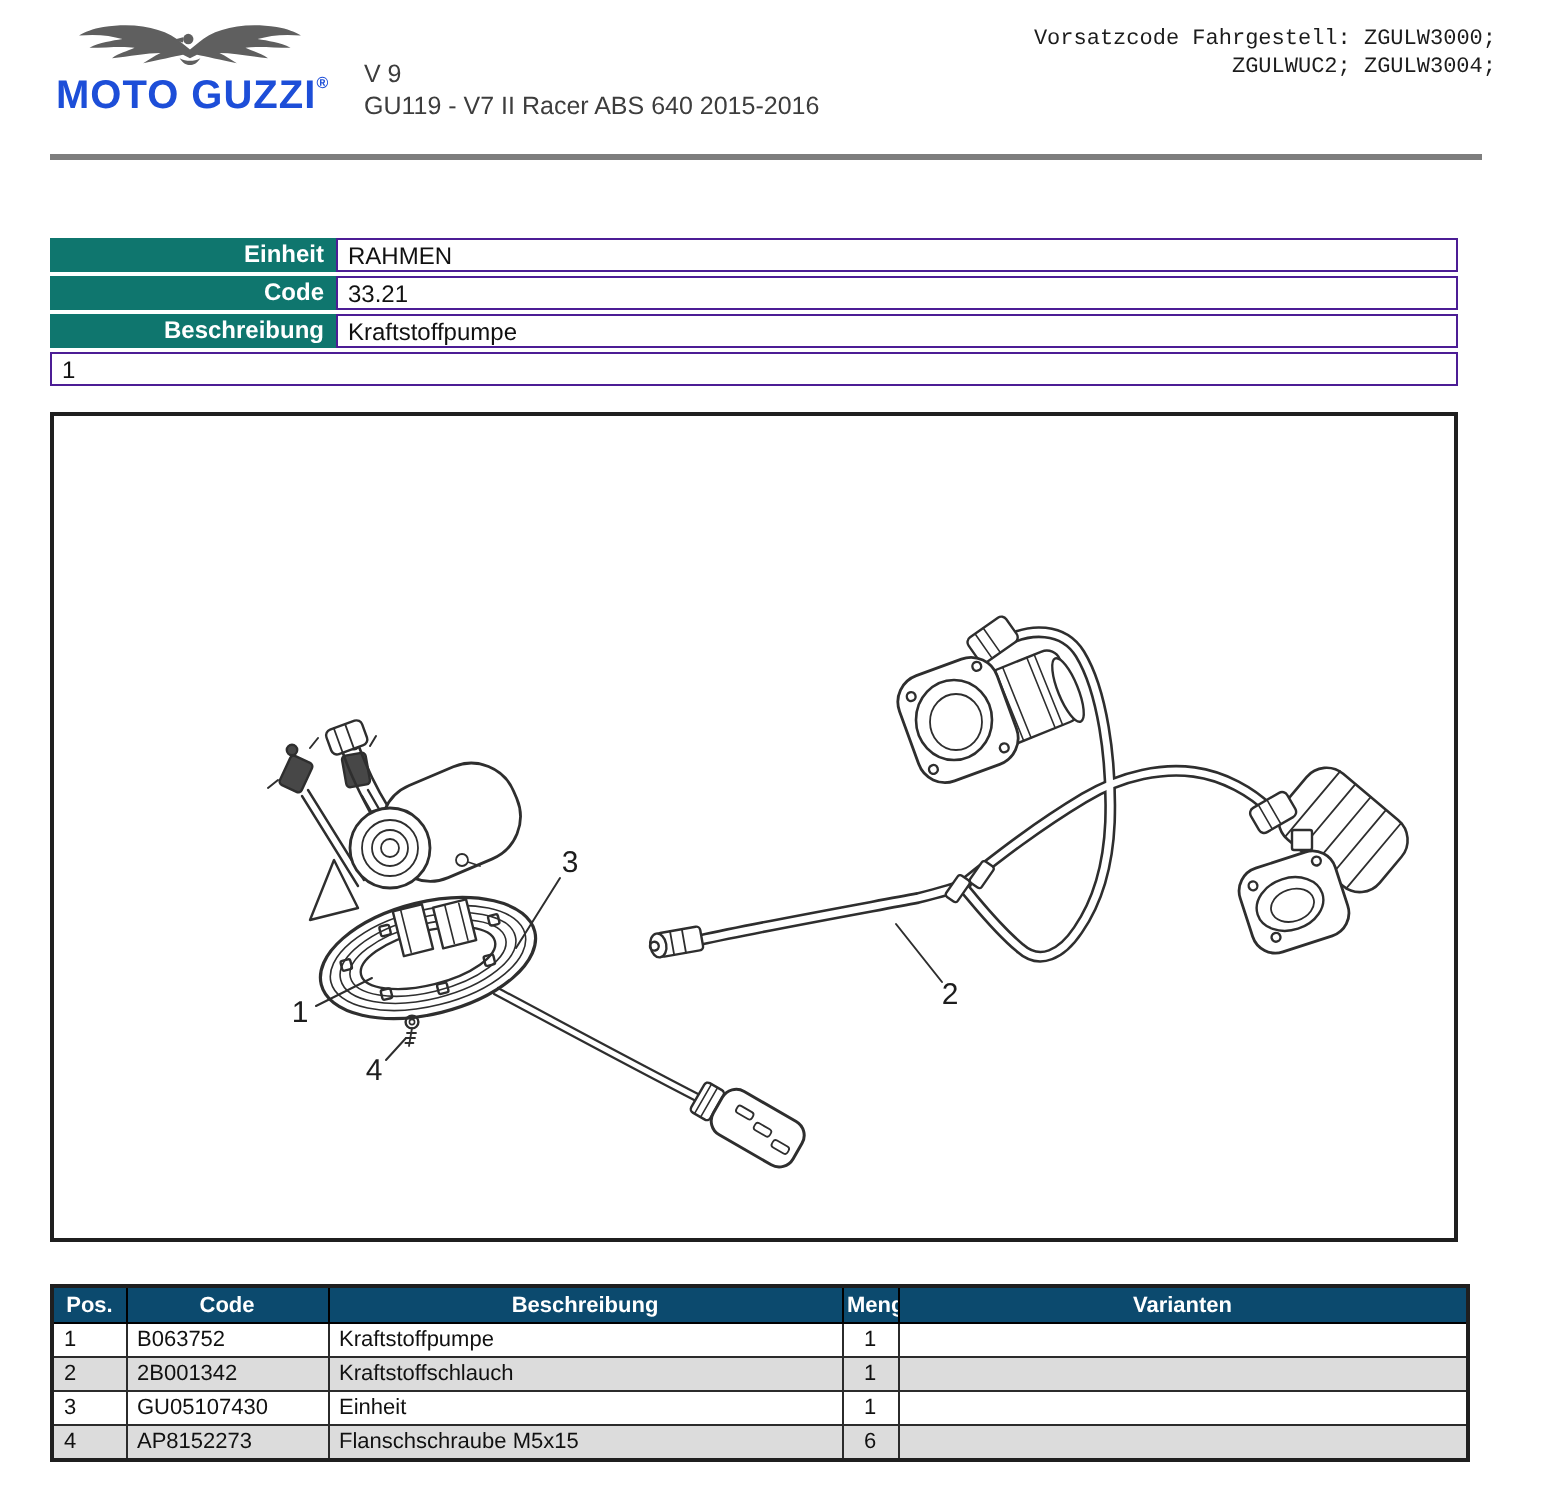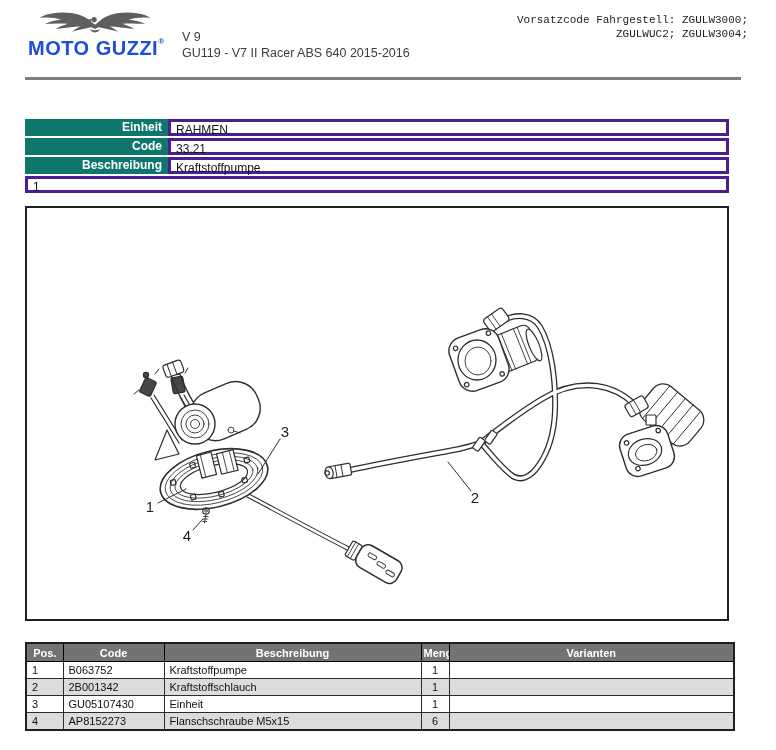--- a/index.html
+++ b/index.html
@@ -13,33 +13,33 @@
   .brand sup{font-size:8px;vertical-align:top;}
   .model-block{position:absolute;left:182px;top:29px;font-size:12.5px;color:#3d3d3d;line-height:16px;}
   .vorsatz{position:absolute;right:28px;top:13px;text-align:right;font-size:11px;color:#1c1c1c;line-height:14px;font-family:Liberation Mono, monospace;}
   .rule{position:absolute;left:25px;top:77px;width:716px;height:3px;background:#7e7e7e;}
 
   
   .info-table{position:absolute;left:25px;top:119px;width:704px;}
   .info-row{display:flex;height:17px;margin-bottom:2px;}
   .info-label{width:137px;background:#0f766e;color:#fff;font-weight:bold;font-size:12px;
               text-align:right;padding-right:6px;line-height:17px;flex:none;}
-  .info-value{flex:1;border:3px solid #4c1d95;font-size:12px;line-height:15px;
+  .info-value{flex:1;border:1px solid #4c1d95;font-size:12px;line-height:15px;
               padding:1px 0 0 5px;background:#fff;}
 
   
   .diagram-box{position:absolute;left:25px;top:206px;width:700px;height:411px;
                border:2px solid #1f1f1f;background:#fff;}
   .diagram-box svg{position:absolute;left:0;top:0;}
   .callout{position:absolute;width:16px;text-align:center;font-size:15px;color:#1d1d1d;}
 
   
   .parts{position:absolute;left:25px;top:642px;width:708px;border-collapse:collapse;
          font-size:11px;table-layout:fixed;}
-  .parts th{background:#737373;color:#fff;font-weight:bold;text-align:center;
+  .parts th{background:#0c4a6e;color:#fff;font-weight:bold;text-align:center;
             padding:1px 2px;border:1px solid #000;height:15px;
             white-space:nowrap;overflow:hidden;}
   .parts td{border:1px solid #2b2b2b;padding:1px 5px;height:14px;white-space:nowrap;overflow:hidden;}
   .parts tr.alt td{background:#dcdcdc;}
   .parts td.menge{text-align:center;padding:1px 2px;}
   .parts{border:2px solid #1f1f1f;}
 </style>
 </head>
 <body>
 

